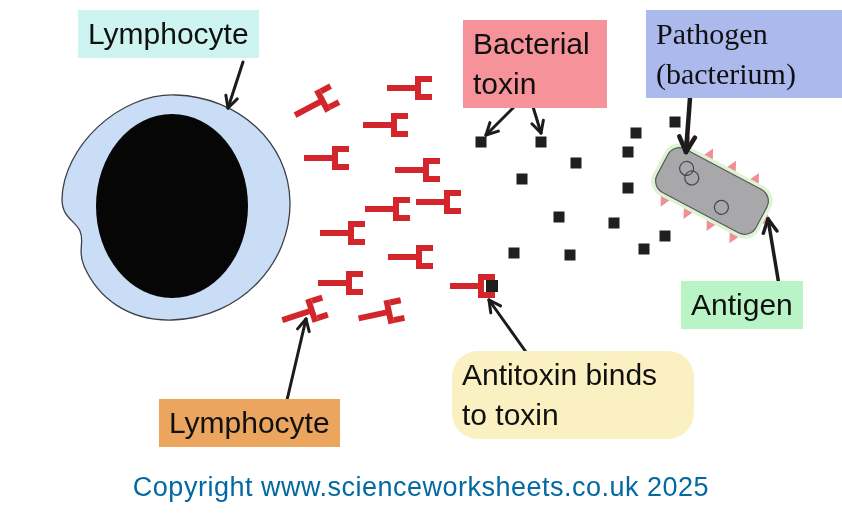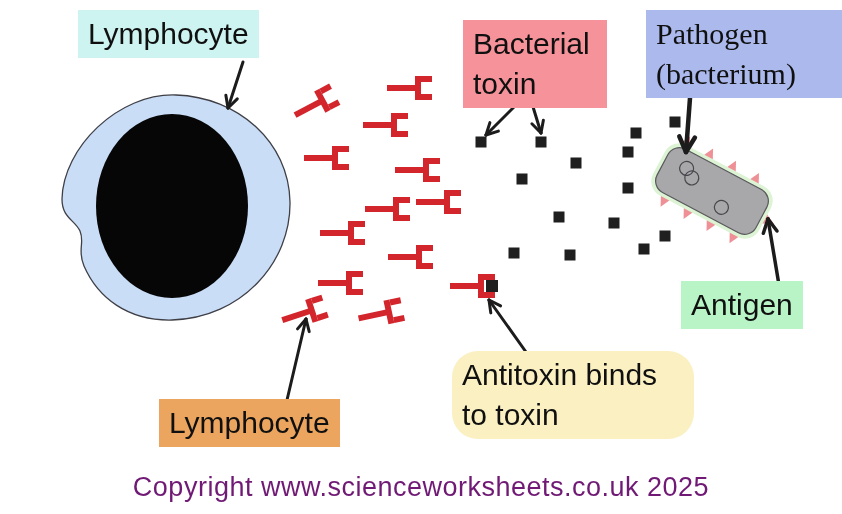--- a/index.html
+++ b/index.html
@@ -203,14 +203,14 @@
   <div class="label lbl-pathogen" style="background: rgb(171, 185, 237);">Pathogen
 (bacterium)</div>
 
   <div class="label lbl-antigen" style="background: rgb(185, 244, 198);">Antigen</div>
 
   <div class="label lbl-antitoxin" style="background: rgb(235, 165, 95);">Lymphocyte</div>
 
   <div class="label lbl-antitoxin-binds" style="background: rgb(250, 240, 194); border-radius: 26px;">Antitoxin binds
 to toxin</div>
 
-  <div class="footer" style="color: #701a75;">Copyright www.scienceworksheets.co.uk 2025</div>
+  <div class="footer" style="color: #0369a1;">Copyright www.scienceworksheets.co.uk 2025</div>
 </div>
 
 </body></html>

